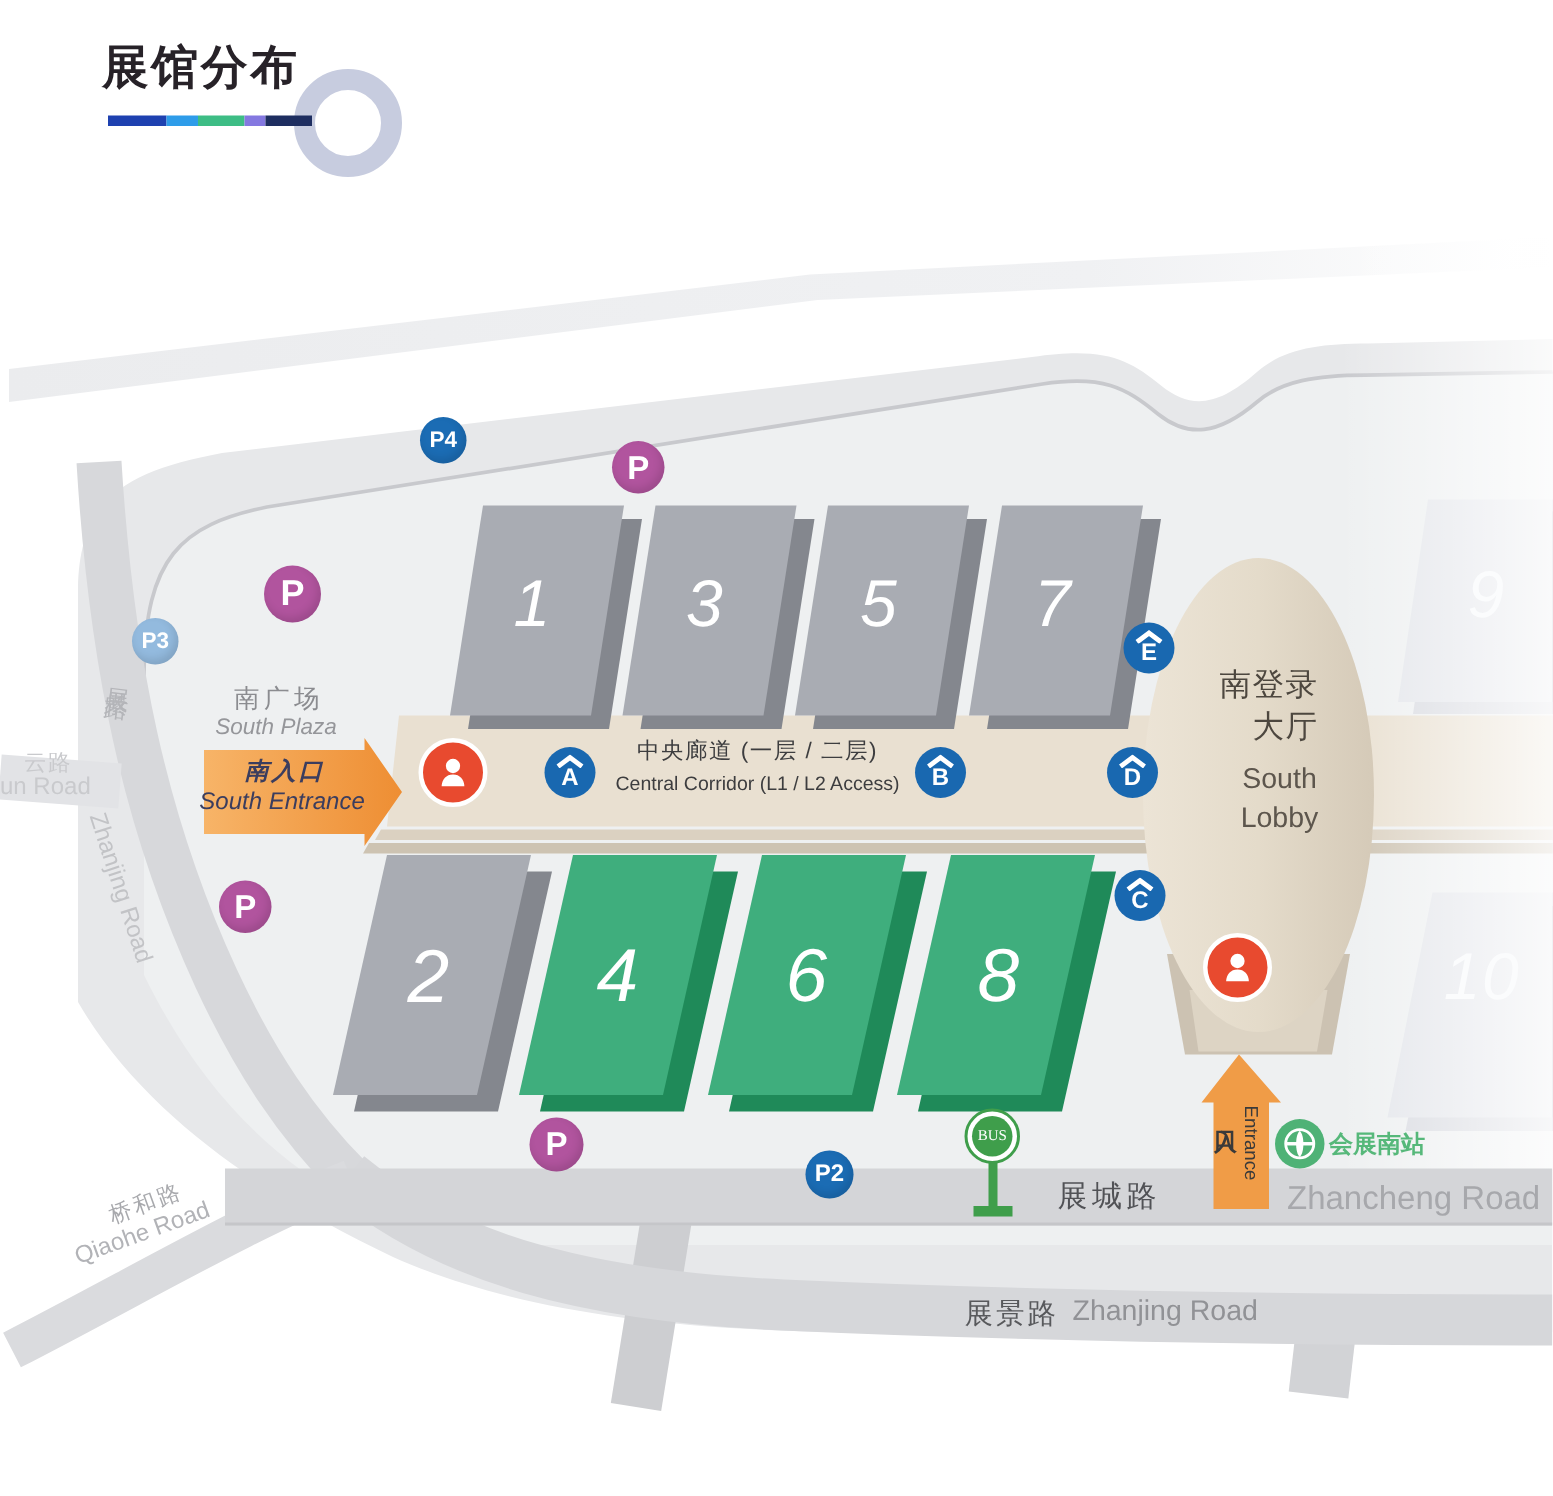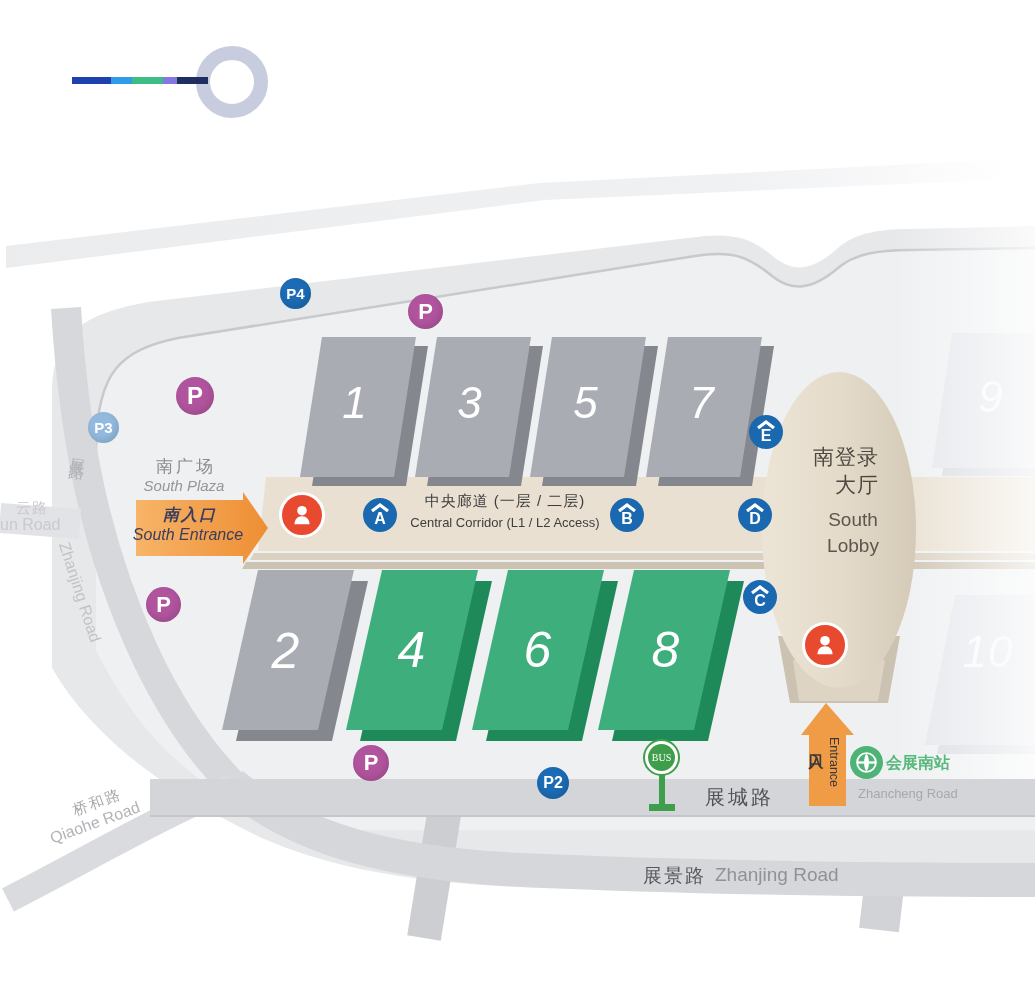--- a/index.html
+++ b/index.html
@@ -118,20 +118,21 @@
     <rect x="150" y="815" width="885" height="2" fill="#c5c6c9"></rect>
 
     <polygon points="778,636 900,636 888,703 790,703" fill="#ccc2b2"></polygon>
     <polygon points="793,660 885,660 878,701 799,701" fill="#ddd4c4"></polygon>
     <ellipse cx="839" cy="530" rx="77" ry="158" fill="url(#gLobby)"></ellipse>
 
     <polygon points="136,500 243,500 243,492 268,528 243,564 243,556 136,556" fill="url(#gSArrow)"></polygon>
     <polygon points="826,703 854,735 846,735 846,806 809,806 809,735 801,735" fill="#f09c47"></polygon>
   </svg>
 
+  <h1 class="page-title">展馆分布</h1>
   <div class="ring"></div>
   <div class="underline">
     <span style="width: 39px; background-color: rgb(30, 65, 176);"></span>
     <span style="width: 21px; background-color: rgb(46, 156, 233);"></span>
     <span style="width: 31px; background-color: rgb(61, 189, 133);"></span>
     <span style="width: 14px; background-color: rgb(132, 120, 224);"></span>
     <span style="width: 31px; background-color: rgb(30, 46, 96);"></span>
   </div>
 
   <div class="hall-num hn-top" style="left:355px;top:403px">1</div>
@@ -154,21 +155,21 @@
   <div class="t ctr" style="left:186px;top:466px;font-size:17px;color:#8b8c90;letter-spacing:3px">南广场</div>
   <div class="t ctr" style="left:184px;top:485px;font-size:15px;font-style:italic;color:#95969a">South Plaza</div>
 
   <div class="t ctr" style="left:190px;top:515px;font-size:16px;font-style:italic;font-weight:bold;color:#3b3d5e;letter-spacing:2px">南入口</div>
   <div class="t ctr" style="left:188px;top:535px;font-size:16px;font-style:italic;font-weight:normal;color:#3b3d5e">South Entrance</div>
 
   <div class="t vtext" style="left:806px;top:741px;font-size:15px;font-weight:bold;color:#3a3a3a;letter-spacing:2px">入口</div>
   <div class="t vlat" style="left:827px;top:737px;font-size:12.5px;color:#3a3a3a">Entrance</div>
 
   <div class="t" style="left:705px;top:784px;font-size:20px;color:#515256;letter-spacing:3px">展城路</div>
-  <div class="t" style="left:858px;top:786px;font-size:13px;color:#a7a8ac">Zhancheng Road</div>
+  <div class="t" style="left:858px;top:786px;font-size:22px;color:#a7a8ac">Zhancheng Road</div>
 
   <div class="t" style="left:643px;top:863px;font-size:19px;color:#58595c;letter-spacing:2px">展景路</div>
   <div class="t" style="left:715px;top:864px;font-size:19px;color:#919296">Zhanjing Road</div>
 
   <div class="t vtext" style="left:68px;top:446px;font-size:16px;color:#b4b5b9;transform:rotate(7deg);letter-spacing:3px">展景路</div>
   <div class="t" style="left:72px;top:540px;font-size:16px;color:#c2c3c6;transform:rotate(72deg);transform-origin:left top">Zhanjing Road</div>
 
   <div class="t" style="left:72px;top:793px;font-size:15px;color:#a8a9ad;transform:rotate(-20deg);letter-spacing:2px">桥和路</div>
   <div class="t" style="left:48px;top:814px;font-size:16px;color:#b2b3b7;transform:rotate(-20deg)">Qiaohe Road</div>
 

